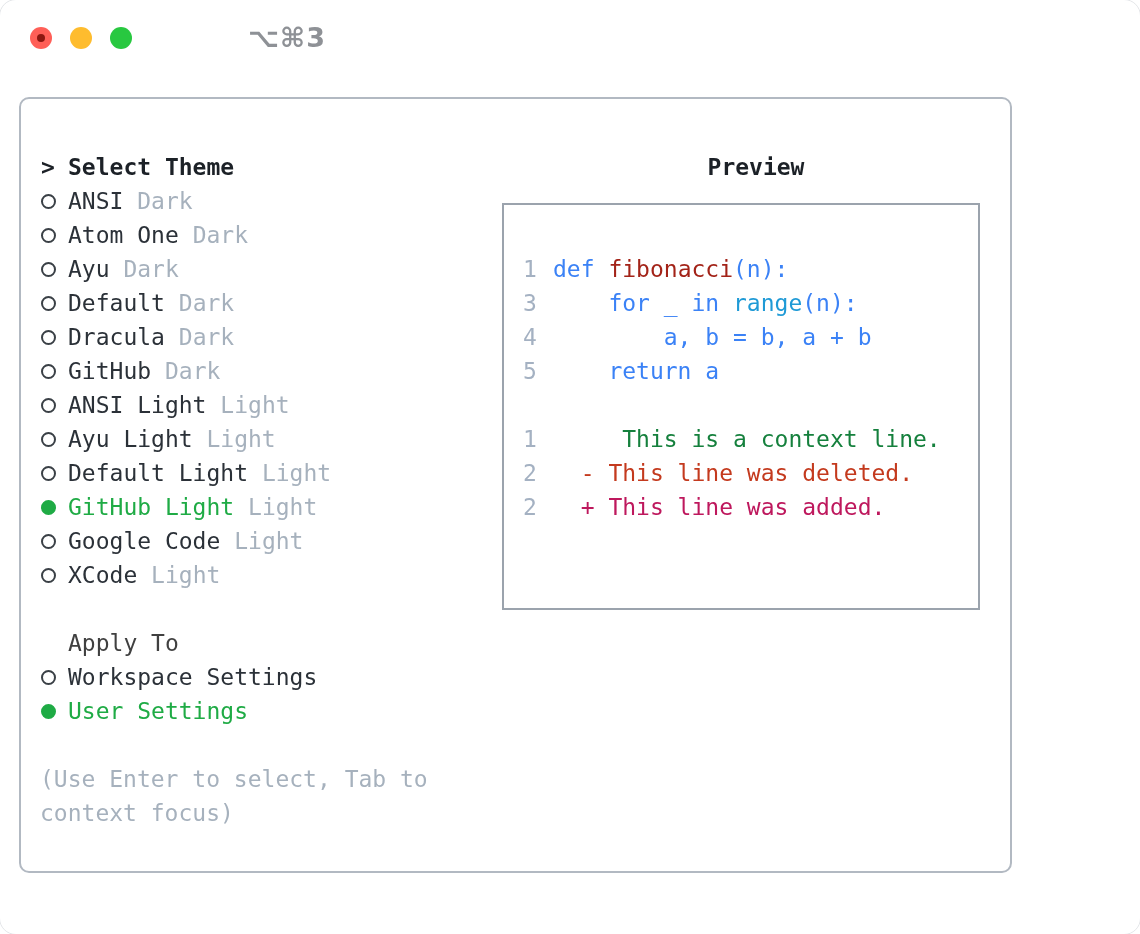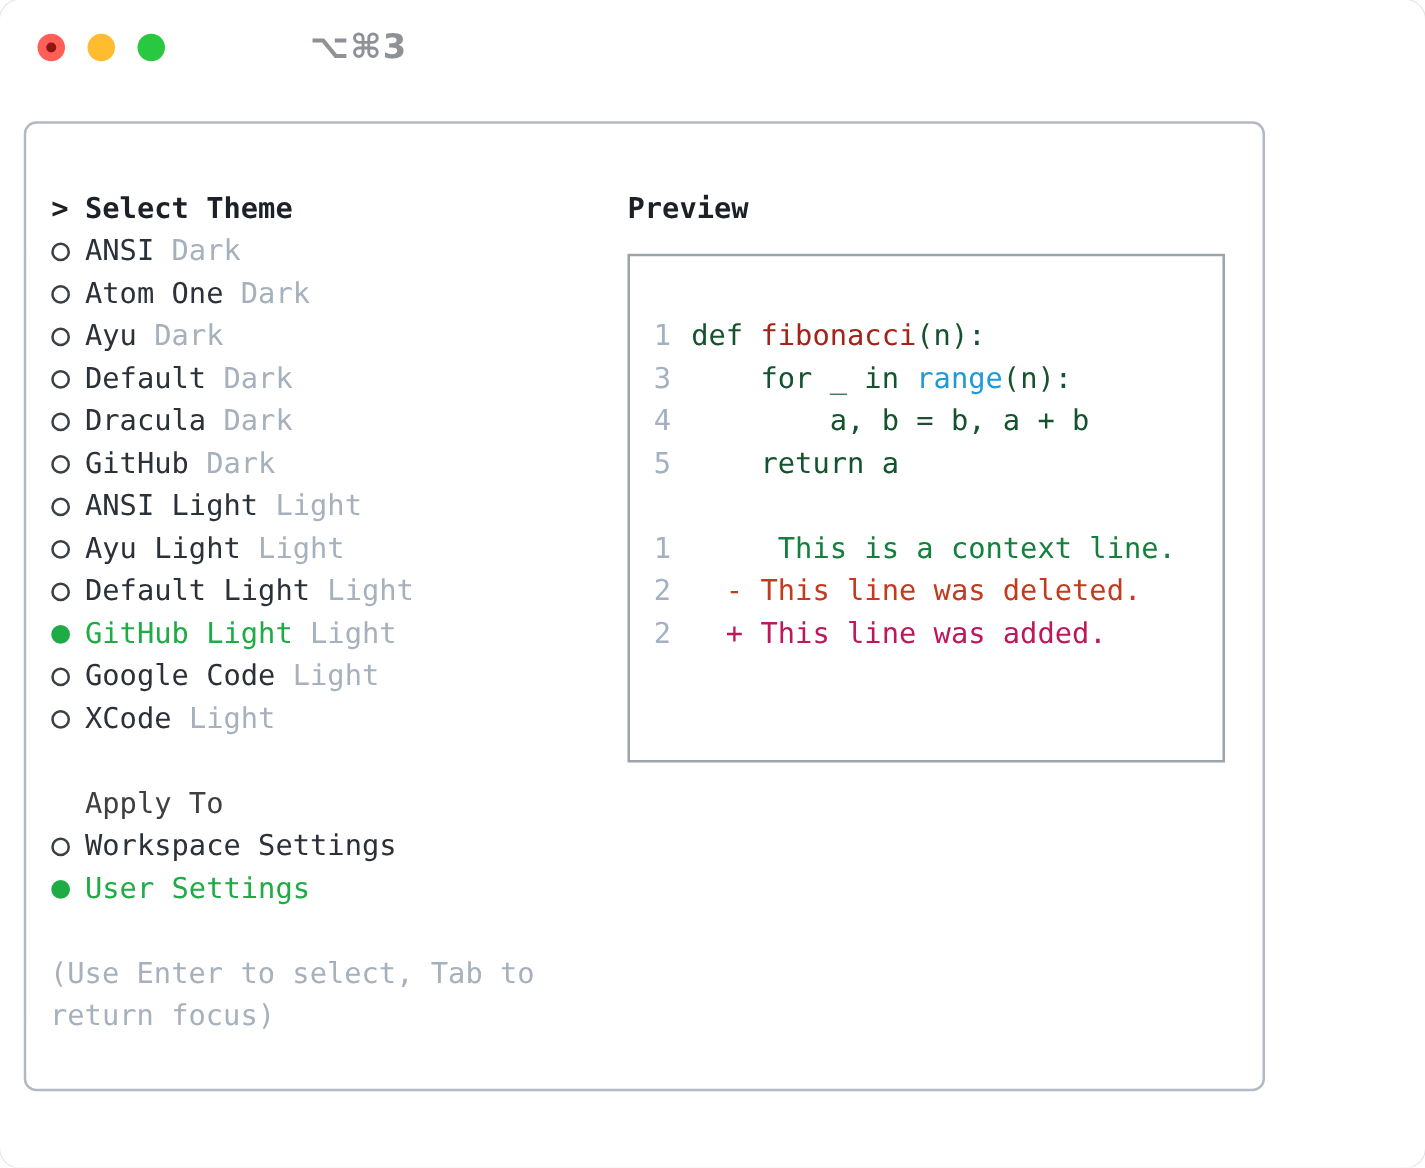--- a/index.html
+++ b/index.html
@@ -70,34 +70,34 @@
   .row.selected .item-label { color: #1fab45; }
   .variant { color: #a6b1bd; }
 
   .section-gap { margin-top: 34px; }
   .apply-hdr { color: #404040; }
 
   .help { margin-top: 34px; color: #a6b1bd; }
   .help .row { height: 34px; }
 
   
-  .preview-hdr-row { height: 34px; display: flex; align-items: center; }
+  .preview-hdr-row { height: 34px; display: flex; align-items: center; justify-content: center; }
   .preview-hdr { font-weight: 700; color: #1c2127; }
   .preview-box {
     margin-top: 19px;
     width: 478px; height: 407px;
     border: 2px solid #9ba3ad;
     background: #ffffff;
     padding: 47px 8px 0 19px;
     overflow: hidden;
   }
   .pline { height: 34px; line-height: 34px; white-space: pre; font-size: 23px; }
   .ln { display: inline-block; width: 14px; margin-right: 16px; color: #a4b1c2; }
 
-  .c-plain   { color: #14532d; }
+  .c-plain   { color: #3b82f6; }
   .c-func    { color: #a32318; }
   .c-num     { color: #0e7f86; }
   .c-builtin { color: #1f9ad6; }
   .c-context { color: #15803d; }
   .c-del     { color: #c43a1e; }
   .c-add     { color: #be185d; }
 </style>
 </head>
 <body>
 
@@ -252,21 +252,21 @@
     <span class="marker-slot">
       <span class="radio on"></span>
     </span>
     <span class="item-label">User Settings</span>
   </div>
 </div>
       </div>
 
       <div id="help" class="help">
           <div class="row">(Use Enter to select, Tab to</div>
-          <div class="row">return focus)</div>
+          <div class="row">context focus)</div>
         </div>
 
     </div>
 
     <div class="right-col">
       <div class="preview-hdr-row">
         <span class="preview-hdr">Preview</span>
       </div>
       <div id="preview-box" class="preview-box">
           <div class="pline"><span class="ln">1</span><span class="c-plain">def </span><span class="c-func">fibonacci</span><span class="c-plain">(n):</span></div>

